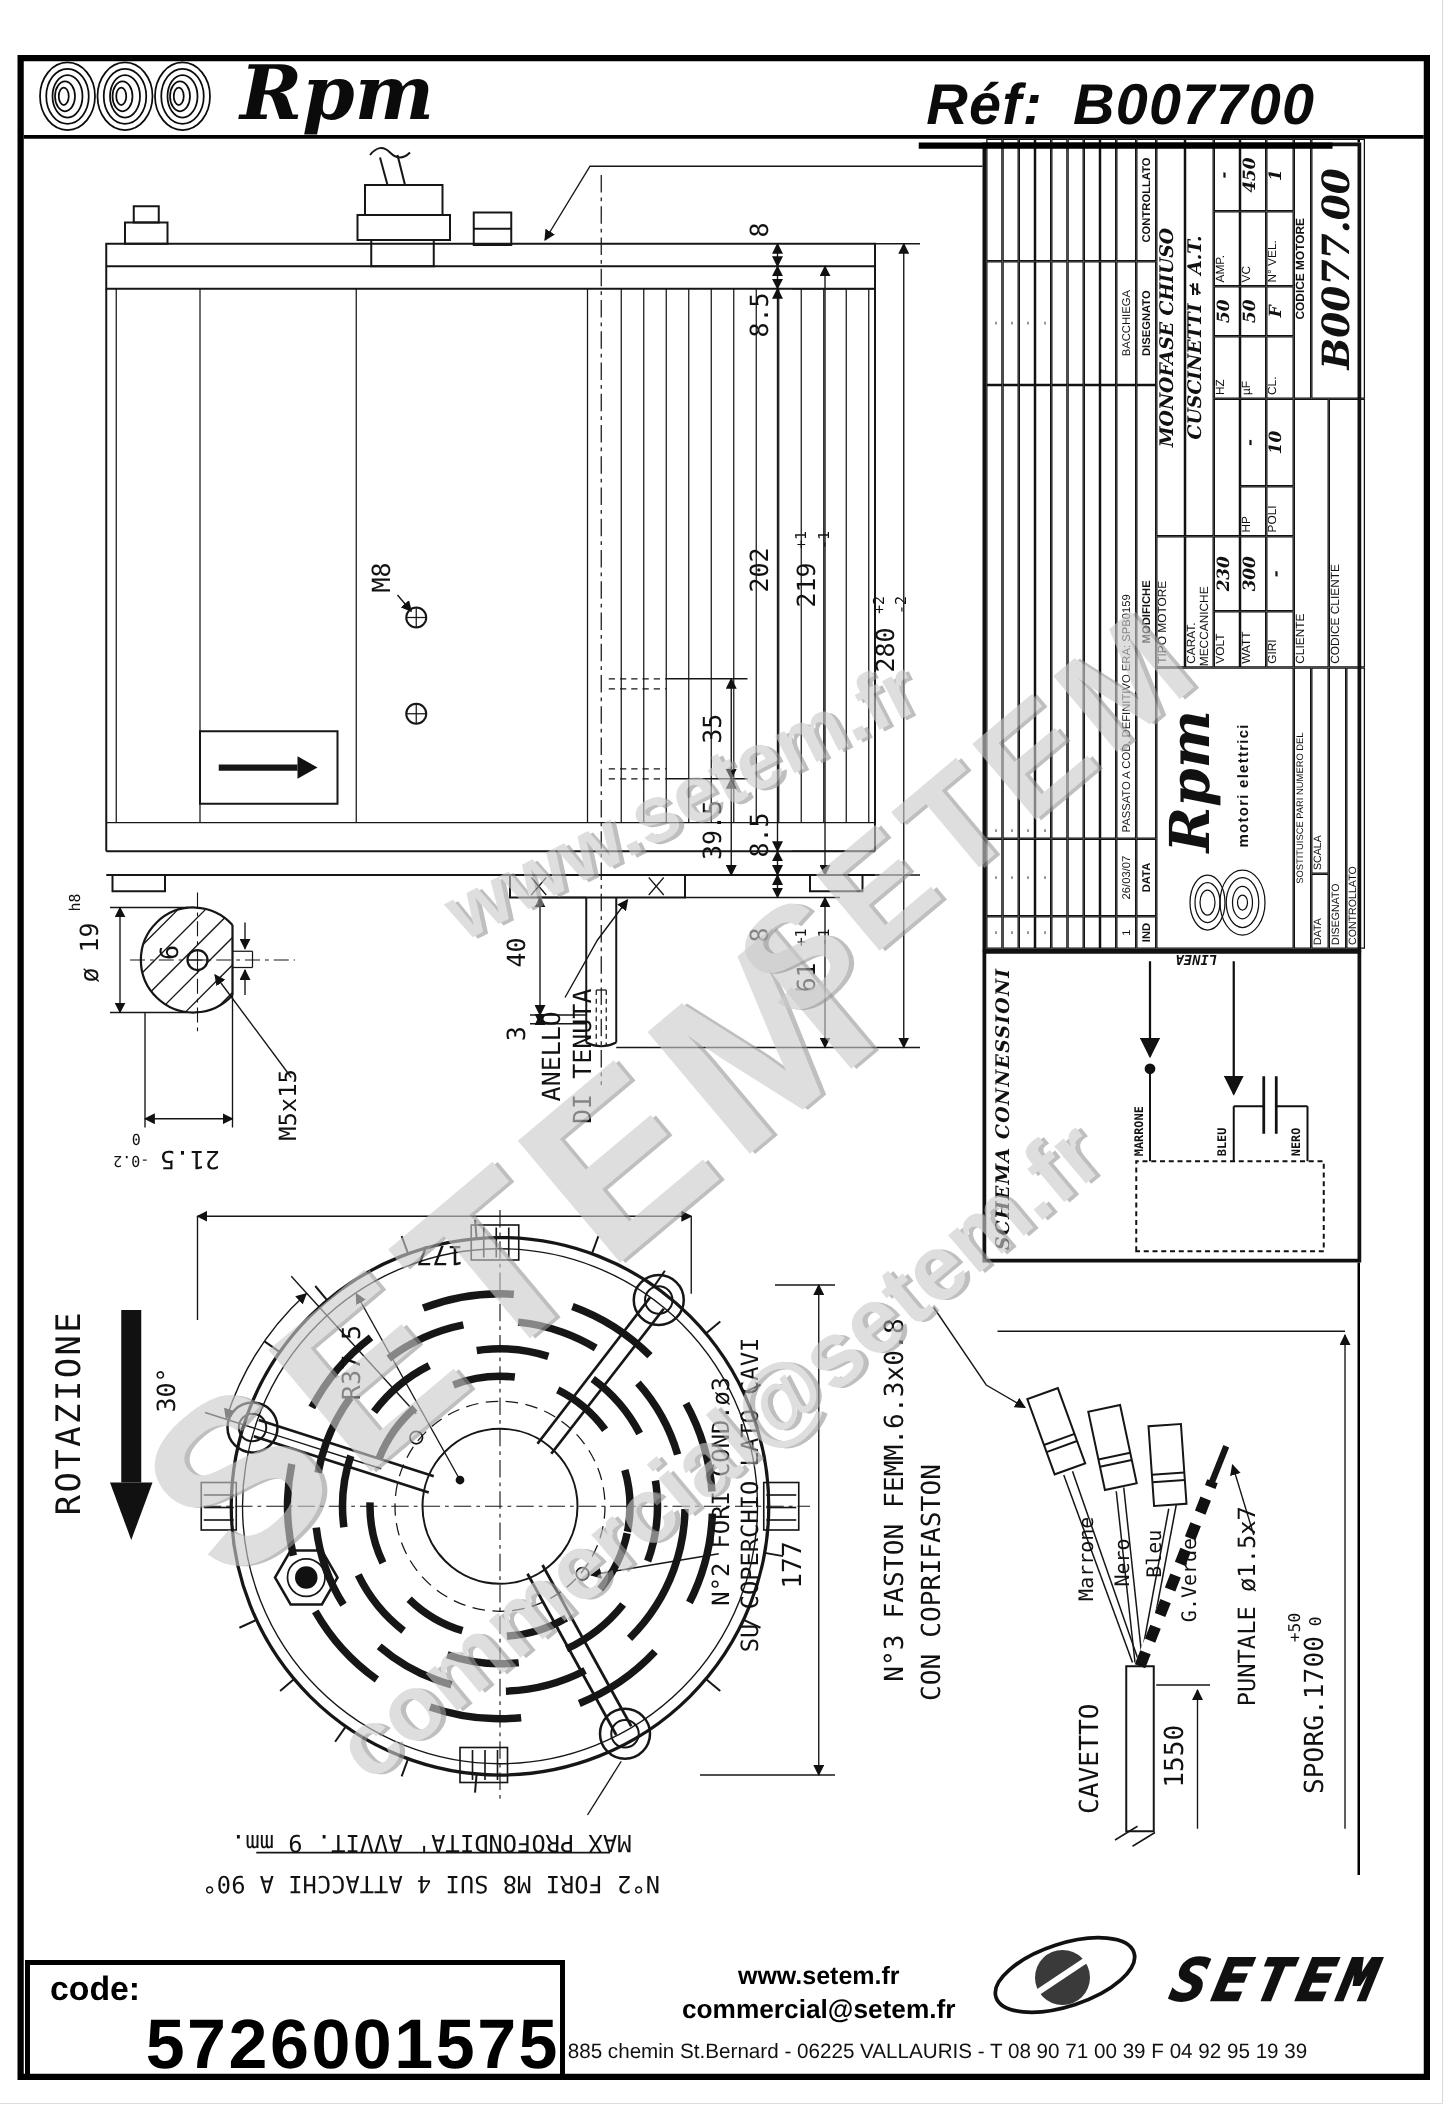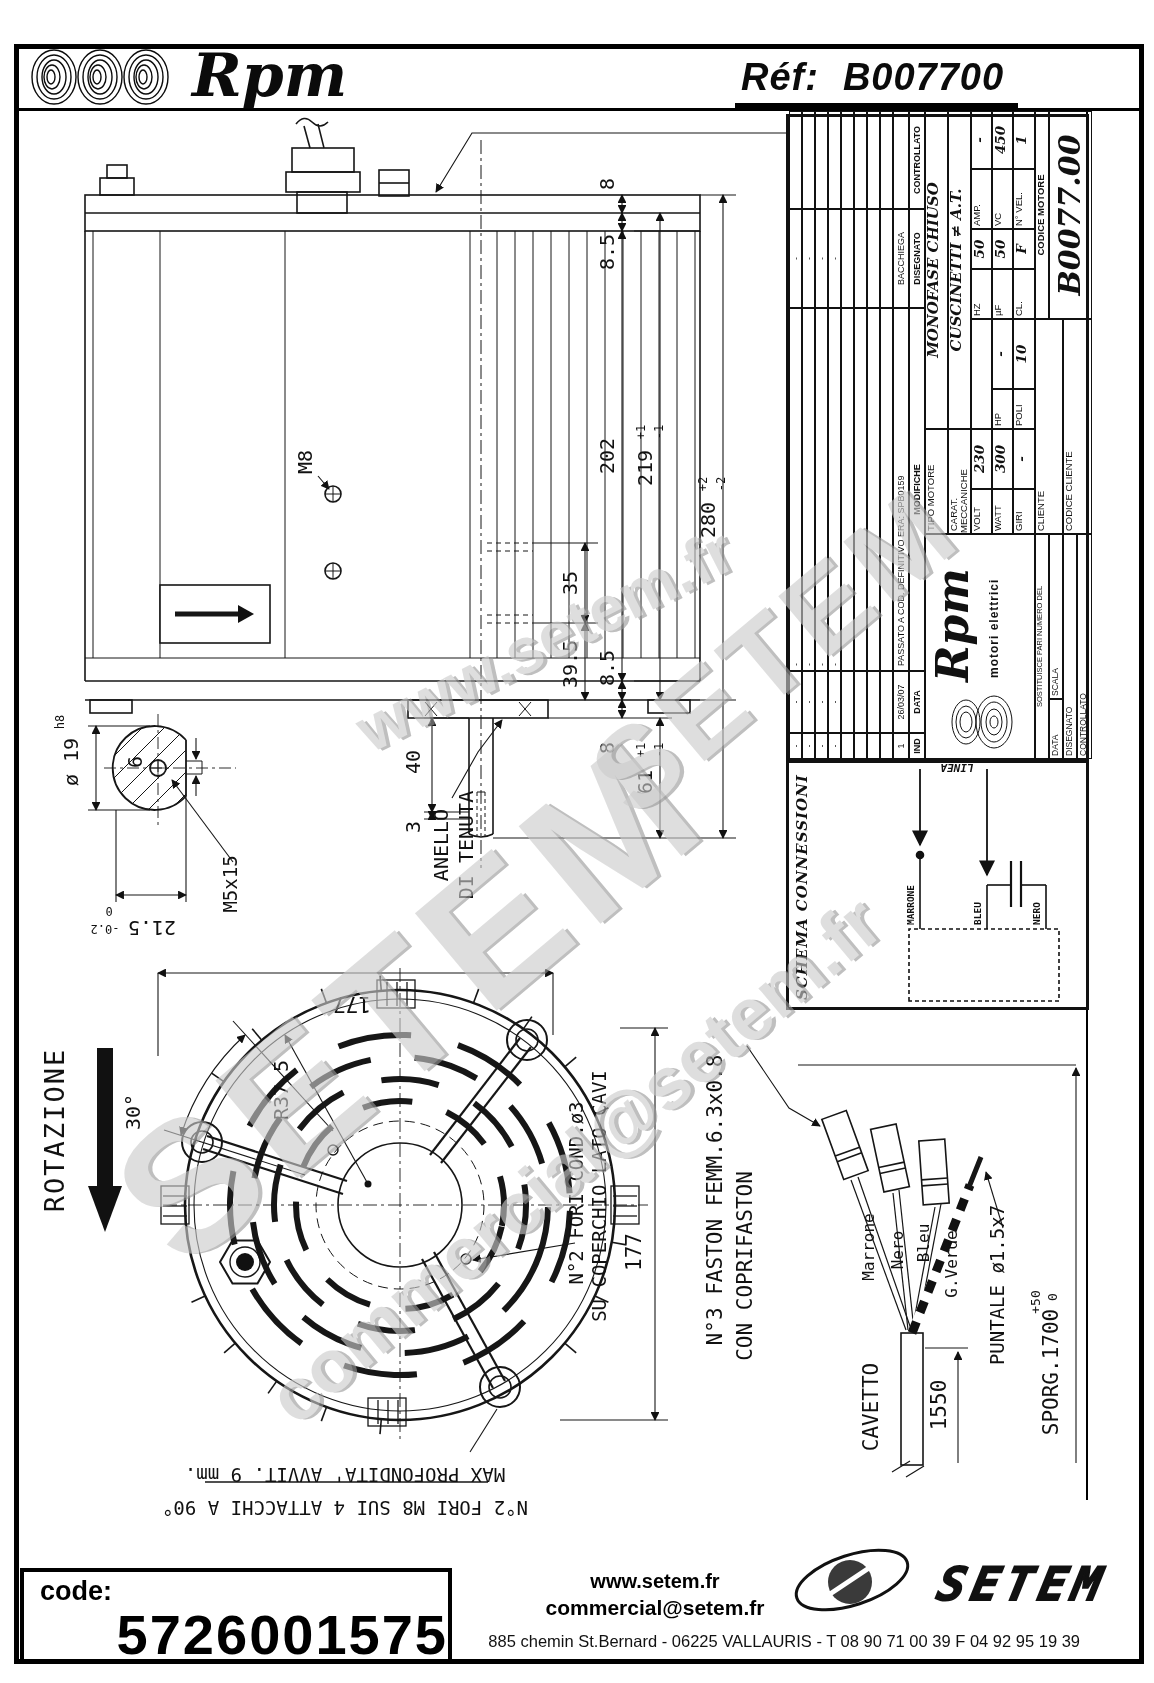--- a/index.html
+++ b/index.html
@@ -4,42 +4,42 @@
 <style>
   *{box-sizing:border-box;margin:0;padding:0}
   body{background:#9a9a9a;font-family:"Liberation Sans",sans-serif}
   .sheet{position:relative;width:1154px;height:1683px;background:#fff;overflow:hidden}
   .frame{position:absolute;left:14px;top:44px;width:1130px;height:1620px;border:5px solid #000;z-index:2}
   .hline,.vline{position:absolute;background:#000;z-index:2}
   svg text{font-family:"DejaVu Sans Mono","Liberation Mono",monospace;fill:#111}
   .drawing{position:absolute;left:0;top:0;z-index:3}
   
   .hdr-script{position:absolute;left:192px;top:40px;font-family:"DejaVu Serif",serif;font-style:italic;font-weight:bold;font-size:60px;color:#0b0b0b;z-index:5}
-  .hdr-ref{position:absolute;left:735px;top:56px;font-style:italic;font-weight:bold;font-size:38px;color:#0b0b0b;border-bottom:5px solid #000;padding:0 14px 4px 6px;letter-spacing:1px;z-index:5}
+  .hdr-ref{position:absolute;left:735px;top:56px;font-style:italic;font-weight:bold;font-size:46px;color:#0b0b0b;border-bottom:5px solid #000;padding:0 14px 4px 6px;letter-spacing:1px;z-index:5}
   .hdr-ref .sp{display:inline-block;width:24px}
   .coils{position:absolute;left:24px;top:46px;z-index:5}
   
   .tblock{position:absolute;left:786px;top:762px;width:648px;height:303px;transform:rotate(-90deg);transform-origin:0 0;border:3px solid #111;background:#fff;z-index:4;font-family:"Liberation Sans",sans-serif;color:#111}
   .cell{position:absolute;border:1px solid #111;font-size:9.5px;line-height:1.05;overflow:hidden}
   .lab{font-size:9.5px;padding:1px 2px}
   .val{font-family:"DejaVu Serif",serif;font-style:italic;font-weight:bold;font-size:13.5px;text-align:center}
   .rev-grid{position:absolute;left:0;top:0;width:648px;height:136px;display:grid;grid-template-columns:26px 62px 363px 99px 98px;grid-template-rows:repeat(8,13px) 16px 16px}
   .rev-grid>div{border:0.5px solid #111;font-size:9px;display:flex;align-items:center;justify-content:center;overflow:hidden}
   .rev-grid>div.l{justify-content:flex-start;padding-left:4px}
   .schemabox{position:absolute;left:786px;top:1010px;width:250px;height:303px;transform:rotate(-90deg);transform-origin:0 0;border:3px solid #111;background:#fff;z-index:4}
   .schemabox .stitle{position:absolute;left:7px;top:4px;font-family:"DejaVu Serif",serif;font-weight:bold;font-style:italic;font-size:15px;color:#111;letter-spacing:1px}
   
   .wm{position:absolute;font-weight:bold;color:#cbcbcb;opacity:.62;text-shadow:3px 3px 0 #989898;white-space:nowrap;z-index:6;pointer-events:none}
   
   .codebox{position:absolute;left:20px;top:1568px;width:432px;height:96px;border:4px solid #000;z-index:5}
   .codebox .cl{position:absolute;left:16px;top:4px;font-size:27px;font-weight:bold;color:#000}
   .codebox .cv{position:absolute;left:0;top:30px;width:100%;text-align:right;font-size:56px;font-weight:bold;letter-spacing:2px;color:#000}
   .f-site{position:absolute;left:505px;top:1570px;width:300px;text-align:center;font-weight:bold;font-size:20px;color:#000;z-index:5}
   .f-mail{position:absolute;left:490px;top:1596px;width:330px;text-align:center;font-weight:bold;font-size:21px;color:#000;z-index:5}
-  .f-addr{position:absolute;left:420px;top:1632px;width:660px;text-align:right;font-size:16.5px;color:#111;z-index:5}
+  .f-addr{position:absolute;left:420px;top:1632px;width:660px;text-align:center;font-size:16.5px;color:#111;z-index:5}
 </style>
 </head>
 <body>
 
 <div class="sheet">
 
   <div class="frame"></div>
   <div class="hline" style="left:19px;top:108px;width:1120px;height:3px"></div>
   <div class="vline" style="left:1086px;top:111px;width:2px;height:1389px"></div>
 

